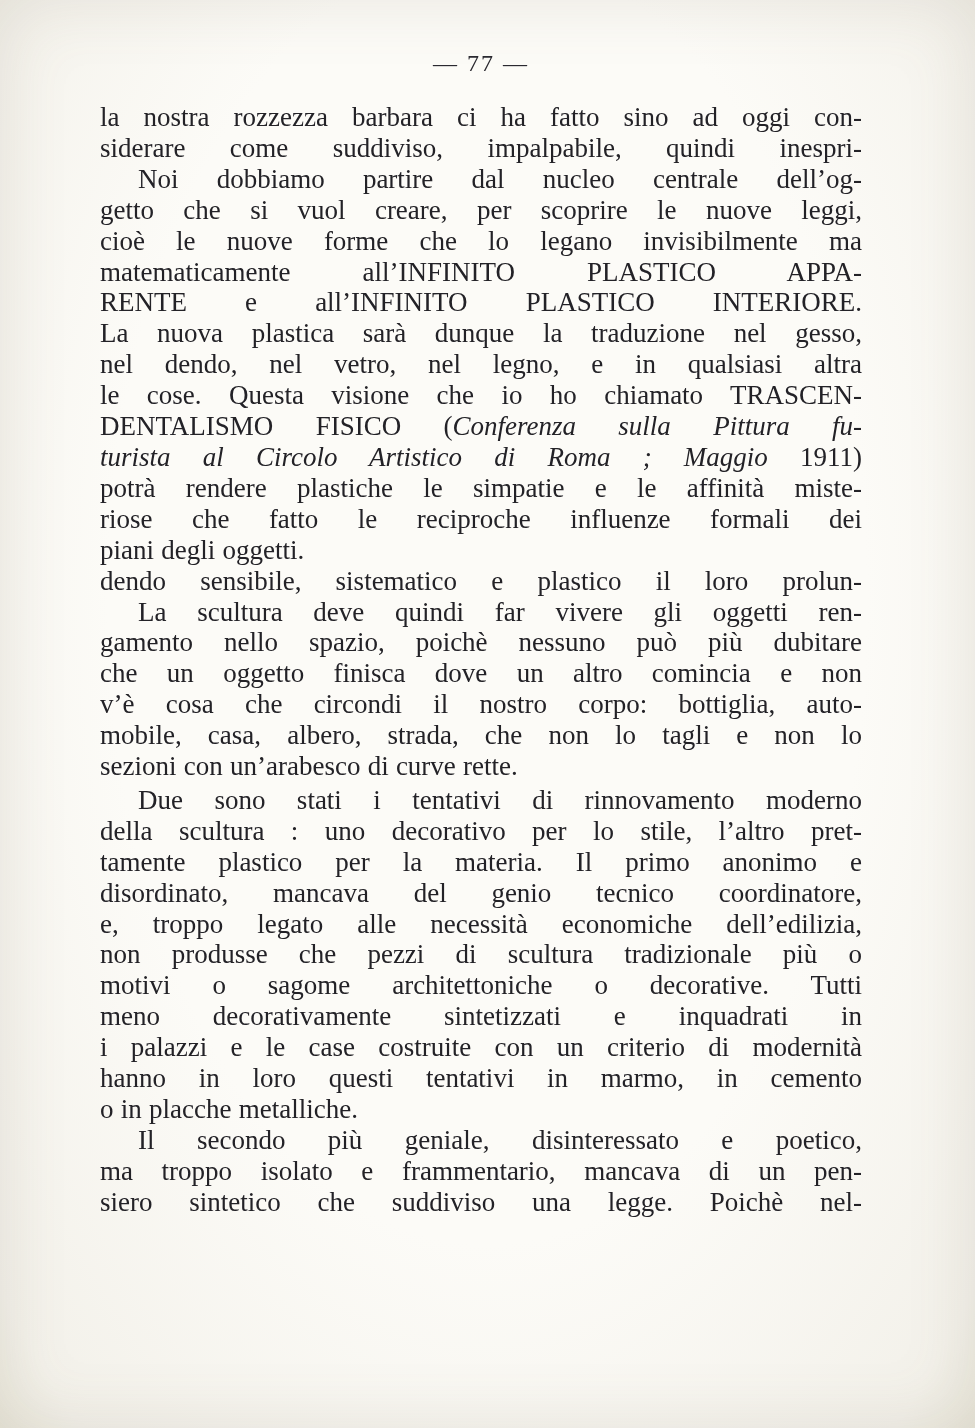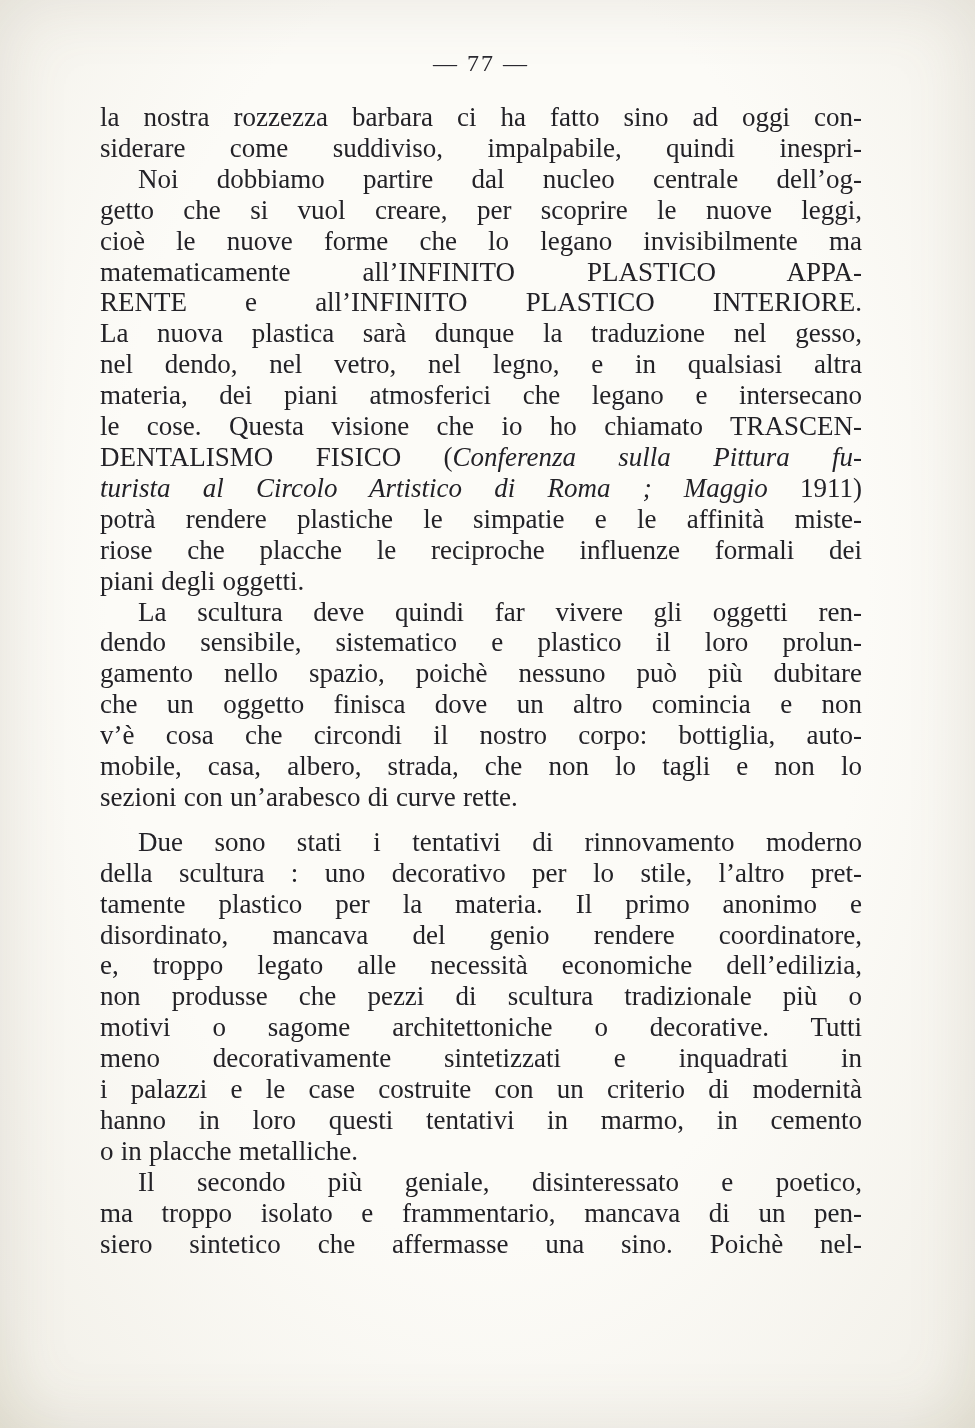--- a/index.html
+++ b/index.html
@@ -28,21 +28,21 @@
     letter-spacing: 2px;
     color: #2a2930;
   }
   .text-block {
     position: absolute;
     top: 102px;
     left: 100px;
     width: 762px;
   }
   .paragraph { margin: 0; }
-  .paragraph.gap { margin-top: 14px; }
+  .paragraph.gap { margin-top: 3px; }
   .line {
     font-size: 27px;
     line-height: 30.9px;
     text-align: justify;
     text-align-last: justify;
     white-space: normal;
     word-spacing: 0.5px;
   }
   .line.last {
     text-align-last: left;
@@ -64,49 +64,48 @@
         <div class="line"><span class="roman">siderare come suddiviso, impalpabile, quindi inespri-</span></div>
       </div>
       <div class="paragraph">
         <div class="line indent"><span class="roman">Noi dobbiamo partire dal nucleo centrale dell’og-</span></div>
         <div class="line"><span class="roman">getto che si vuol creare, per scoprire le nuove leggi,</span></div>
         <div class="line"><span class="roman">cioè le nuove forme che lo legano invisibilmente ma</span></div>
         <div class="line"><span class="roman">matematicamente all’INFINITO PLASTICO APPA-</span></div>
         <div class="line"><span class="roman">RENTE e all’INFINITO PLASTICO INTERIORE.</span></div>
         <div class="line"><span class="roman">La nuova plastica sarà dunque la traduzione nel gesso,</span></div>
         <div class="line"><span class="roman">nel dendo, nel vetro, nel legno, e in qualsiasi altra</span></div>
-        <div class="line"><span class="roman">materia, dei piani atmosferici che legano e intersecano</span></div>
         <div class="line"><span class="roman">le cose. Questa visione che io ho chiamato TRASCEN-</span></div>
         <div class="line"><span class="roman">DENTALISMO FISICO (</span><span class="italic">Conferenza sulla Pittura fu-</span></div>
         <div class="line"><span class="italic">turista al Circolo Artistico di Roma ; Maggio </span><span class="roman">1911)</span></div>
         <div class="line"><span class="roman">potrà rendere plastiche le simpatie e le affinità miste-</span></div>
-        <div class="line"><span class="roman">riose che placche le reciproche influenze formali dei</span></div>
+        <div class="line"><span class="roman">riose che fatto le reciproche influenze formali dei</span></div>
         <div class="line last"><span class="roman">piani degli oggetti.</span></div>
       </div>
       <div class="paragraph">
+        <div class="line"><span class="roman">dendo sensibile, sistematico e plastico il loro prolun-</span></div>
         <div class="line indent"><span class="roman">La scultura deve quindi far vivere gli oggetti ren-</span></div>
-        <div class="line"><span class="roman">dendo sensibile, sistematico e plastico il loro prolun-</span></div>
         <div class="line"><span class="roman">gamento nello spazio, poichè nessuno può più dubitare</span></div>
         <div class="line"><span class="roman">che un oggetto finisca dove un altro comincia e non</span></div>
         <div class="line"><span class="roman">v’è cosa che circondi il nostro corpo: bottiglia, auto-</span></div>
         <div class="line"><span class="roman">mobile, casa, albero, strada, che non lo tagli e non lo</span></div>
         <div class="line last"><span class="roman">sezioni con un’arabesco di curve rette.</span></div>
       </div>
       <div class="paragraph gap">
         <div class="line indent"><span class="roman">Due sono stati i tentativi di rinnovamento moderno</span></div>
         <div class="line"><span class="roman">della scultura : uno decorativo per lo stile, l’altro pret-</span></div>
         <div class="line"><span class="roman">tamente plastico per la materia. Il primo anonimo e</span></div>
-        <div class="line"><span class="roman">disordinato, mancava del genio rendere coordinatore,</span></div>
+        <div class="line"><span class="roman">disordinato, mancava del genio tecnico coordinatore,</span></div>
         <div class="line"><span class="roman">e, troppo legato alle necessità economiche dell’edilizia,</span></div>
         <div class="line"><span class="roman">non produsse che pezzi di scultura tradizionale più o</span></div>
         <div class="line"><span class="roman">motivi o sagome architettoniche o decorative. Tutti</span></div>
         <div class="line"><span class="roman">meno decorativamente sintetizzati e inquadrati in</span></div>
         <div class="line"><span class="roman">i palazzi e le case costruite con un criterio di modernità</span></div>
         <div class="line"><span class="roman">hanno in loro questi tentativi in marmo, in cemento</span></div>
         <div class="line last"><span class="roman">o in placche metalliche.</span></div>
       </div>
       <div class="paragraph">
         <div class="line indent"><span class="roman">Il secondo più geniale, disinteressato e poetico,</span></div>
         <div class="line"><span class="roman">ma troppo isolato e frammentario, mancava di un pen-</span></div>
-        <div class="line"><span class="roman">siero sintetico che affermasse una sino. Poichè nel-</span></div>
+        <div class="line"><span class="roman">siero sintetico che suddiviso una legge. Poichè nel-</span></div>
       </div>
     </div>
 </div>
 
 </body></html>

